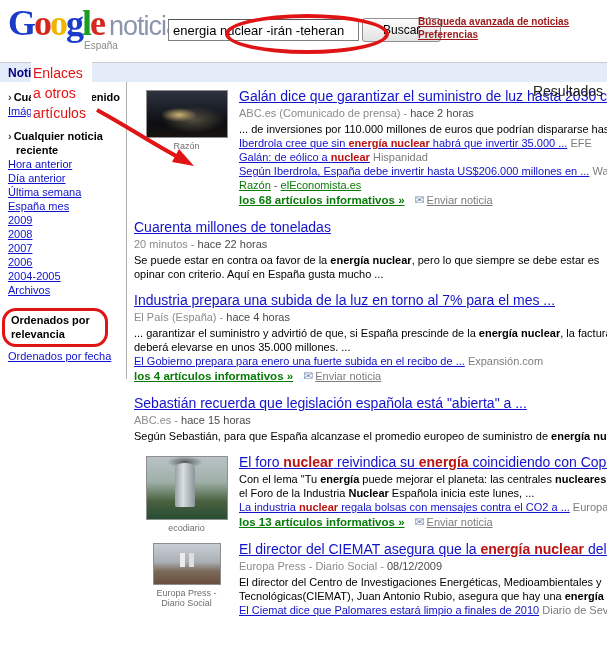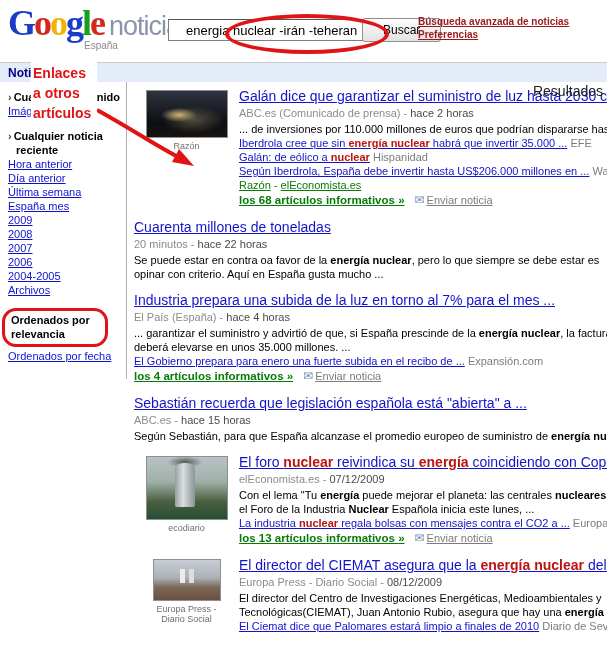--- a/index.html
+++ b/index.html
@@ -7,21 +7,21 @@
   .page{position:relative;width:607px;height:652px;overflow:hidden;background:#fff;
         font-family:"Liberation Sans",sans-serif;}
 
   
   .header{position:relative;height:62px;}
   .logo{position:absolute;left:8px;top:2px;white-space:nowrap;}
   .glogo{font-family:"Liberation Serif",serif;font-weight:bold;font-size:36px;letter-spacing:-2px;}
   .gprod{font-size:27px;color:#8a94ad;margin-left:5px;letter-spacing:-1px;}
   .gregion{position:absolute;left:84px;top:40px;font-size:10px;color:#8b8b8b;}
   .searchbox{position:absolute;left:168px;top:19px;width:181px;height:18px;font-size:13px;
-             padding:1px 17px;border:1px solid #7f7f7f;border-top-color:#555;
+             padding:1px 4px;border:1px solid #7f7f7f;border-top-color:#555;
              font-family:"Liberation Sans",sans-serif;}
   .sbtn{position:absolute;left:362px;top:18px;height:24px;padding:0 20px;font-size:12px;
         font-family:"Liberation Sans",sans-serif;color:#000;
         background:linear-gradient(#fdfdfd,#e2e2e2);border:1px solid #8f8f8f;border-radius:3px;}
   .hlinks{position:absolute;left:418px;top:15px;font-size:10px;font-weight:bold;line-height:13px;}
   .hlinks a{display:block;color:#9c1717;text-decoration:underline;cursor:pointer;}
 
   
   .bar{position:relative;height:19px;background:#e5ecf9;border-top:1px solid #cbcbcb;}
   .bar-left{position:absolute;left:8px;top:3px;font-size:12px;font-weight:bold;color:#000080;}
@@ -73,21 +73,21 @@
   .srcline{line-height:14px;white-space:nowrap;}
   .srcline a{color:#0a7a0a;text-decoration:underline;cursor:pointer;}
   .srcsep{color:#555;}
   .foot{line-height:15px;margin-top:1px;white-space:nowrap;}
   .all{color:#087a08;font-weight:bold;text-decoration:underline;font-size:11.5px;cursor:pointer;}
   .env{color:#7a8cb5;font-size:12px;margin:0 2px 0 10px;}
   .send{color:#7c7c7c;text-decoration:underline;cursor:pointer;}
 
   
   .note{position:absolute;left:31px;top:61px;z-index:20;background:#fff;color:var(--ann);
-        font-weight:bold;font-size:14px;line-height:20px;padding:2px 6px 4px 2px;}
+        font-weight:normal;font-size:14px;line-height:20px;padding:2px 6px 4px 2px;}
   .arrow{position:absolute;left:0;top:0;z-index:19;pointer-events:none;}
   .arrow .line{stroke:var(--ann);stroke-width:4;fill:none;}
   .arrow .head{fill:var(--ann);}
   .ellipse{position:absolute;left:225px;top:14px;width:156px;height:32px;
            border:4px solid var(--ann);border-radius:50%;z-index:21;pointer-events:none;}
 </style>
 </head>
 <body>
 
 <div class="page">
@@ -181,21 +181,20 @@
         </div>
         <div class="article">
           <div class="thumbwrap">
             <div class="thumb thumb-tower"></div>
             <div class="cap">
               <div>ecodiario</div>
             </div>
           </div>
           <div class="artbody">
             <div class="title"><a class="tlink"><span>El foro </span><span class="hl">nuclear</span><span> reivindica su </span><span class="hl">energía</span><span> coincidiendo con Copenhague</span></a></div>
-            <div class="byline"><span class="bsrc">elEconomista.es</span><span class="bsep"> - </span><span class="bdate">07/12/2009</span></div>
             <div class="snip"><span>Con el lema "Tu </span><span class="hl">energía</span><span> puede mejorar el planeta: las centrales </span><span class="hl">nucleares</span><span> no em</span></div>
             <div class="snip"><span>el Foro de la Industria </span><span class="hl">Nuclear</span><span> Española inicia este lunes, ...</span></div>
             <div class="relline"><a class="rlink"><span>La industria </span><span class="hl">nuclear</span><span> regala bolsas con mensajes contra el CO2 a ...</span></a><span class="rtail"> Europa Press</span></div>
             <div class="foot"><a class="all">los 13 artículos informativos »</a><span class="env">✉</span><a class="send">Enviar noticia</a></div>
           </div>
         </div>
         <div class="article">
           <div class="thumbwrap">
             <div class="thumb thumb-landscape"></div>
             <div class="cap">

